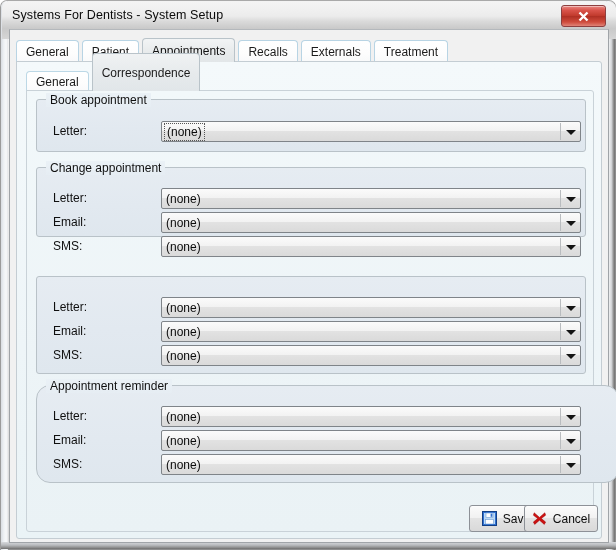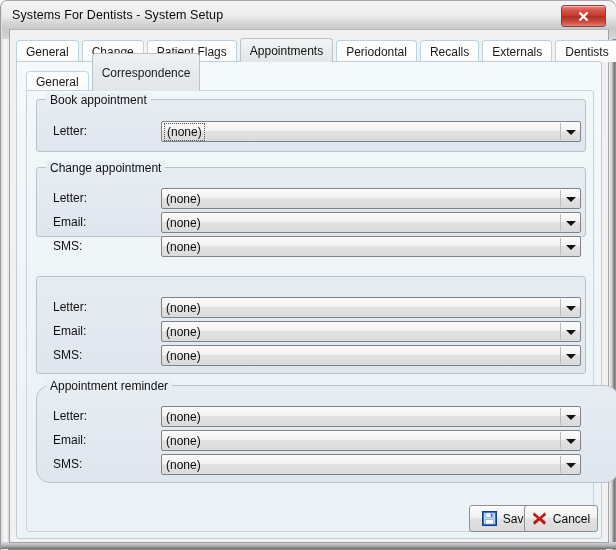--- a/index.html
+++ b/index.html
@@ -317,39 +317,33 @@
     </div>
   </div>
 
   <div id="client-area">
 
     <div id="outer-tabstrip">
       <div class="otab">
         <span>General</span>
       </div>
       <div class="otab">
-        <span>Change</span>
-      </div>
-      <div class="otab">
-        <span>Patient Flags</span>
+        <span>Patient</span>
       </div>
       <div class="otab selected">
         <span>Appointments</span>
       </div>
       <div class="otab">
-        <span>Periodontal</span>
-      </div>
-      <div class="otab">
         <span>Recalls</span>
       </div>
       <div class="otab">
         <span>Externals</span>
       </div>
       <div class="otab">
-        <span>Dentists</span>
+        <span>Treatment</span>
       </div>
     </div>
 
     <div id="outer-tabpanel">
 
       <div id="inner-tabstrip">
         <div class="itab">
           <span>General</span>
         </div>
         <div class="itab selected">

